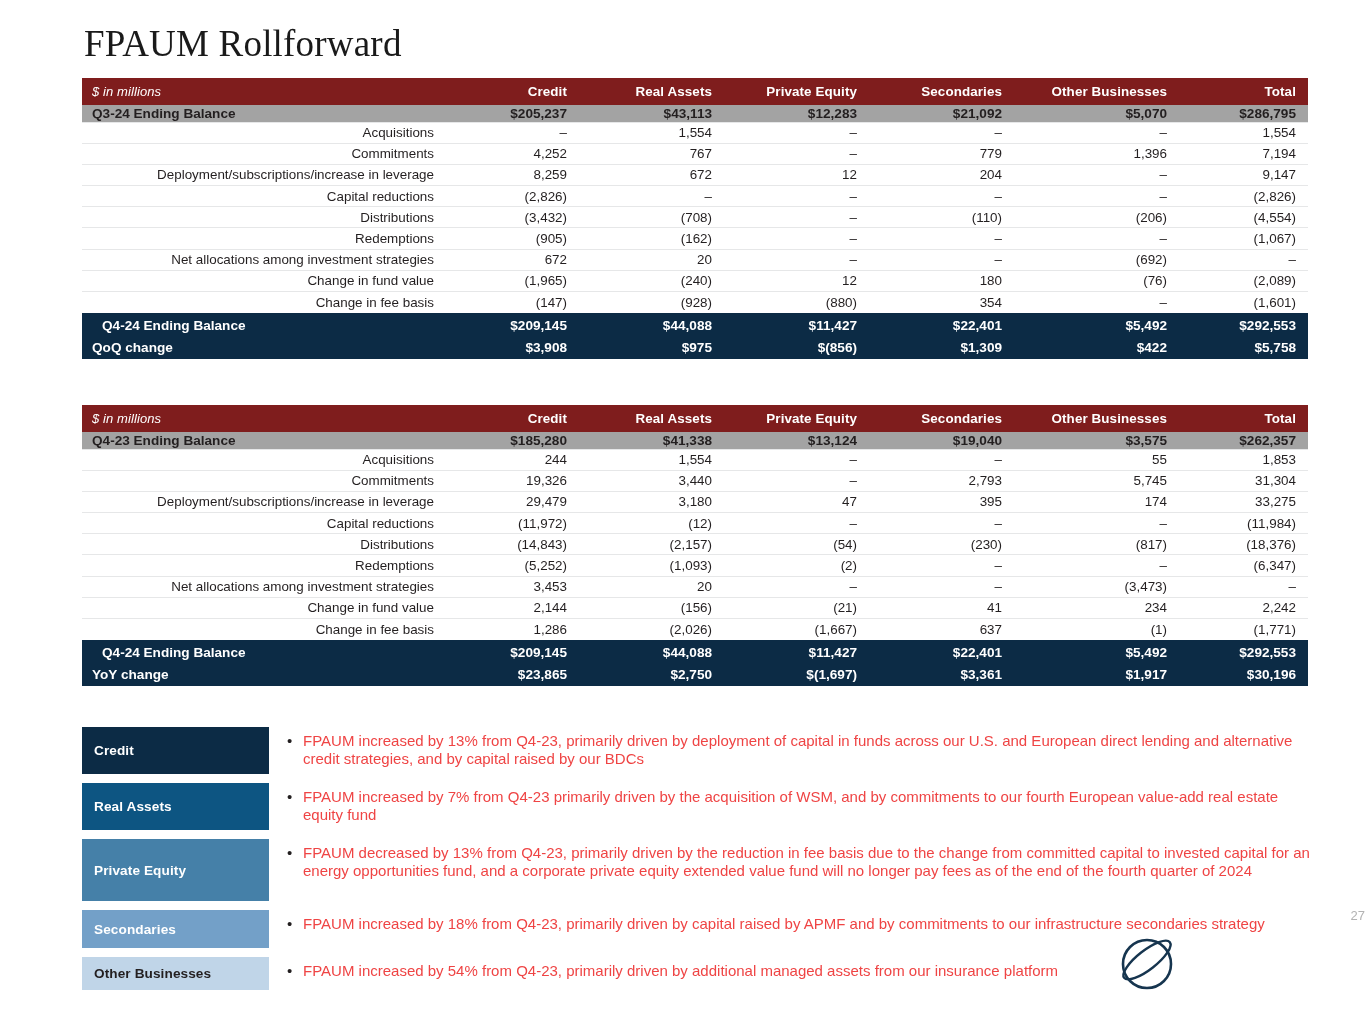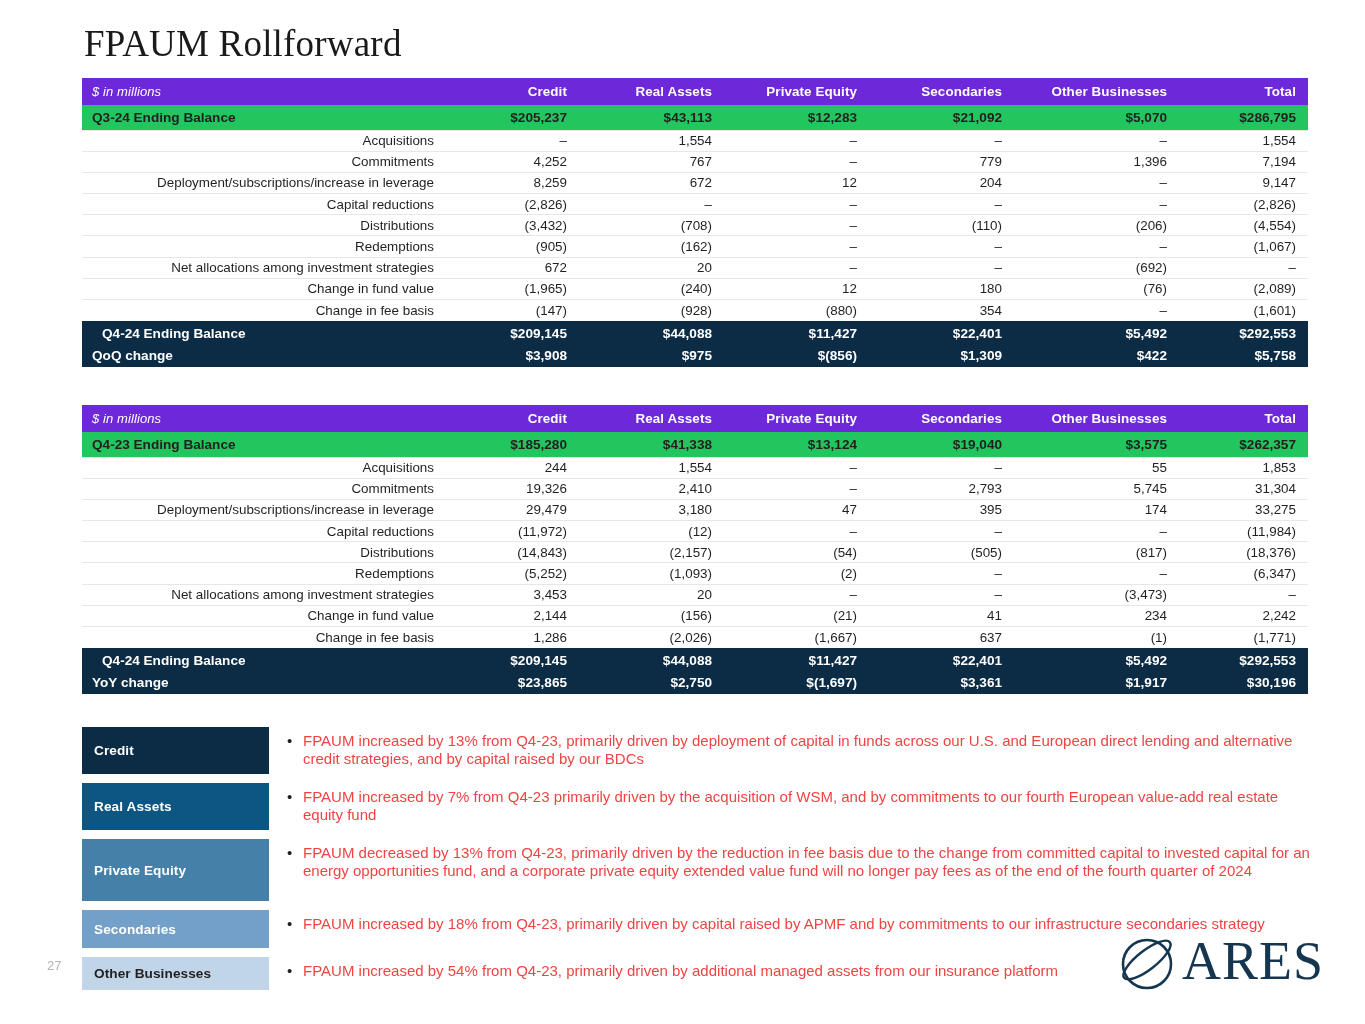--- a/index.html
+++ b/index.html
@@ -51,21 +51,21 @@
     text-align:center;
     font-size:14.2px;
     font-weight:700;
     height:32px;
     vertical-align:middle;
     letter-spacing:0.1px;
   }
 
   
   .colhead-row th {
-    background:#6d28d9;
+    background:#7f1d1d;
     color:#ffffff;
     height:27px;
     vertical-align:middle;
     font-size:13.4px;
     font-weight:700;
     text-align:right;
     padding-right:12px;
     letter-spacing:0.1px;
     margin-top:44px;
   }
@@ -73,22 +73,22 @@
     text-align:left;
     padding-left:10px;
     padding-right:0;
     font-weight:400;
     font-style:italic;
     font-size:13px;
   }
 
   
   .balance-open td {
-    background:#22c55e;
-    height:25px;
+    background:#a3a3a3;
+    height:17px;
     font-weight:700;
     font-size:13.6px;
     text-align:right;
     padding-right:12px;
     vertical-align:middle;
     color:#231f20;
   }
   .balance-open td.lbl {
     text-align:left;
     padding-left:10px;
@@ -174,25 +174,24 @@
   .bullet-text {
     font-size:15px;
     line-height:17.5px;
     color:#ef4444;
   }
 
   
   .page-num {
     position:absolute;
     left:0; right:0;
-    top:958px;
-    text-align:left;
+    top:908px;
+    text-align:right;
     font-size:13px;
     color:#b3b3b3;
-    padding-left:47px;
   }
 
   
   .logo {
     position:absolute;
     left:1118px; top:930px;
     display:flex;
     align-items:center;
     gap:6px;
   }
@@ -378,21 +377,21 @@
       <td>244</td>
       <td>1,554</td>
       <td>–</td>
       <td>–</td>
       <td>55</td>
       <td>1,853</td>
     </tr>
     <tr class="data-row">
       <td class="lbl">Commitments</td>
       <td>19,326</td>
-      <td>2,410</td>
+      <td>3,440</td>
       <td>–</td>
       <td>2,793</td>
       <td>5,745</td>
       <td>31,304</td>
     </tr>
     <tr class="data-row">
       <td class="lbl">Deployment/subscriptions/increase in leverage</td>
       <td>29,479</td>
       <td>3,180</td>
       <td>47</td>
@@ -407,21 +406,21 @@
       <td>–</td>
       <td>–</td>
       <td>–</td>
       <td>(11,984)</td>
     </tr>
     <tr class="data-row">
       <td class="lbl">Distributions</td>
       <td>(14,843)</td>
       <td>(2,157)</td>
       <td>(54)</td>
-      <td>(505)</td>
+      <td>(230)</td>
       <td>(817)</td>
       <td>(18,376)</td>
     </tr>
     <tr class="data-row">
       <td class="lbl">Redemptions</td>
       <td>(5,252)</td>
       <td>(1,093)</td>
       <td>(2)</td>
       <td>–</td>
       <td>–</td>
@@ -522,14 +521,13 @@
 
 <div class="page-num">27</div>
 
 <div class="logo">
   <span class="logo-mark">
     <svg viewBox="0 0 58 62" width="58" height="62" aria-hidden="true">
       <circle cx="29" cy="34" r="24" fill="none" stroke="#16354f" stroke-width="2.6"></circle>
       <ellipse cx="29" cy="30" rx="29" ry="9.5" fill="none" stroke="#16354f" stroke-width="2.4" transform="rotate(-38 29 30)"></ellipse>
     </svg>
   </span>
-  <span class="logo-text">ARES</span>
 </div>
 
 </body></html>

